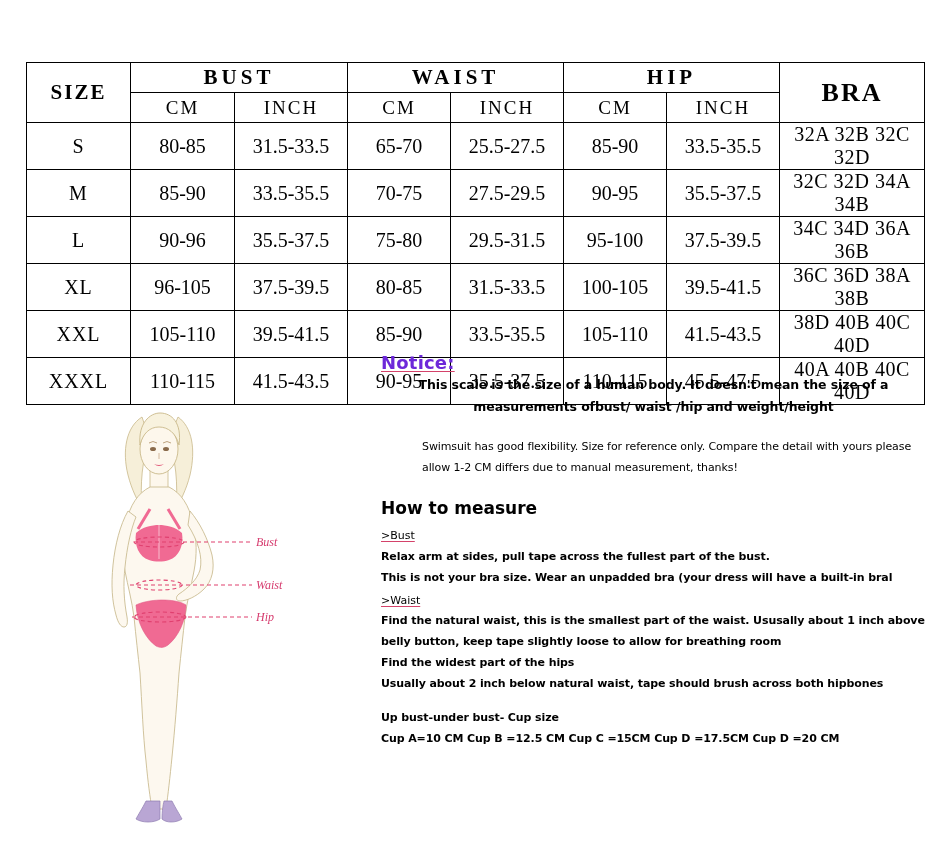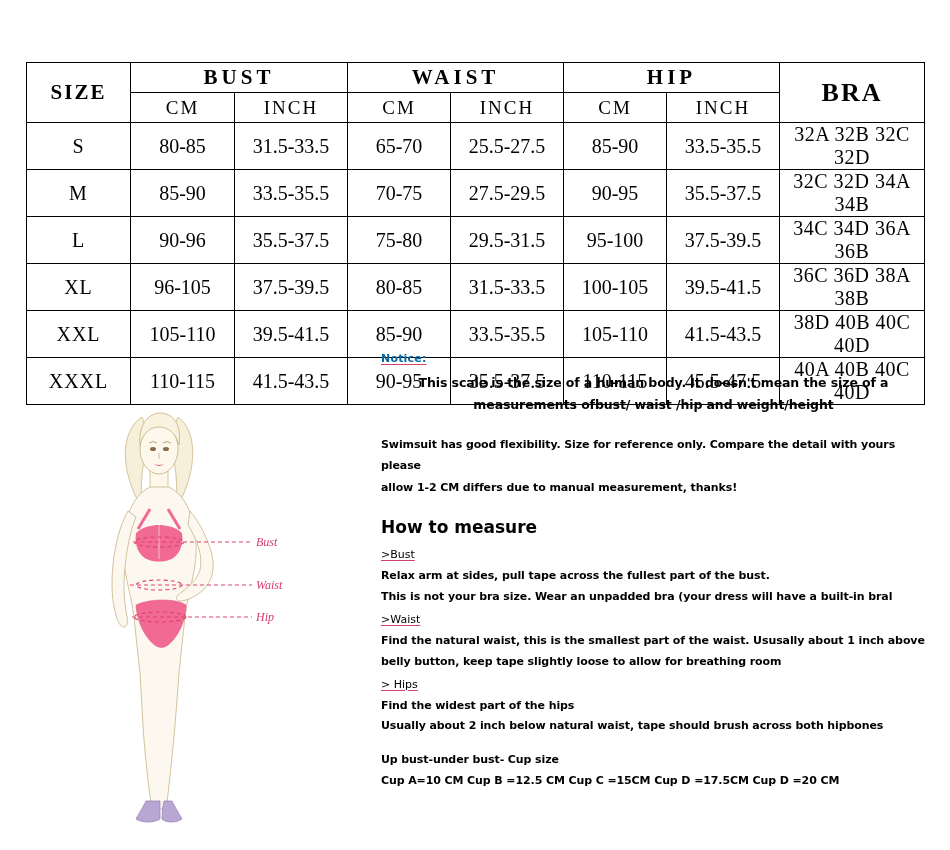--- a/index.html
+++ b/index.html
@@ -90,43 +90,44 @@
 
   
   .notes {
     position: absolute;
     left: 381px;
     top: 352px;
     width: 545px;
     font-family: "DejaVu Sans", sans-serif;
   }
   .notice-title {
-    font-size: 11px;
-    font-weight: bold;
-    color: #0369a1;
+    font-size: 18px;
+    font-weight: bold;
+    color: #6d28d9;
     text-decoration: underline;
     text-decoration-color: #d4426a;
     text-underline-offset: 2px;
-    margin-bottom: 7px;
+    margin-bottom: 1px;
     letter-spacing: 0.2px;
   }
   .notice-body {
     font-size: 12.5px;
     font-weight: bold;
     line-height: 1.75;
     letter-spacing: -0.1px;
     text-align: center;
   }
   .gap-lg { height: 18px; }
   .gap-md { height: 13px; }
   .para {
     font-size: 11px;
-    font-weight: bold;
+    font-weight: normal;
     line-height: 1.95;
     letter-spacing: -0.1px;
+    margin-left: 41px;
   }
   .line {
     font-size: 11px;
     font-weight: bold;
     line-height: 1.9;
     letter-spacing: -0.1px;
   }
   .sub-head {
     font-size: 11px;
     font-weight: normal;
@@ -314,21 +315,20 @@
   <div class="sub-head-plain">How to measure</div>
 
   <div><span class="sub-head">&gt;Bust</span></div>
   <div class="line">Relax arm at sides, pull tape across the fullest part of the bust.</div>
   <div class="line">This is not your bra size. Wear an unpadded bra (your dress will have a built-in bral</div>
 
   <div><span class="sub-head">&gt;Waist</span></div>
   <div class="line">Find the natural waist, this is the smallest part of the waist. Ususally about 1 inch above</div>
   <div class="line">belly button, keep tape slightly loose to allow for breathing room</div>
 
-  <div><span class="sub-head">&gt; Hips</span></div>
   <div class="line">Find the widest part of the hips</div>
   <div class="line">Usually about 2 inch below natural waist, tape should brush across both hipbones</div>
 
   <div class="gap-md"></div>
 
   <div class="line">Up bust-under bust- Cup size</div>
   <div class="line">Cup A=10 CM Cup B =12.5 CM Cup C =15CM Cup D =17.5CM Cup D =20 CM</div>
 </div>
 
 </body></html>

